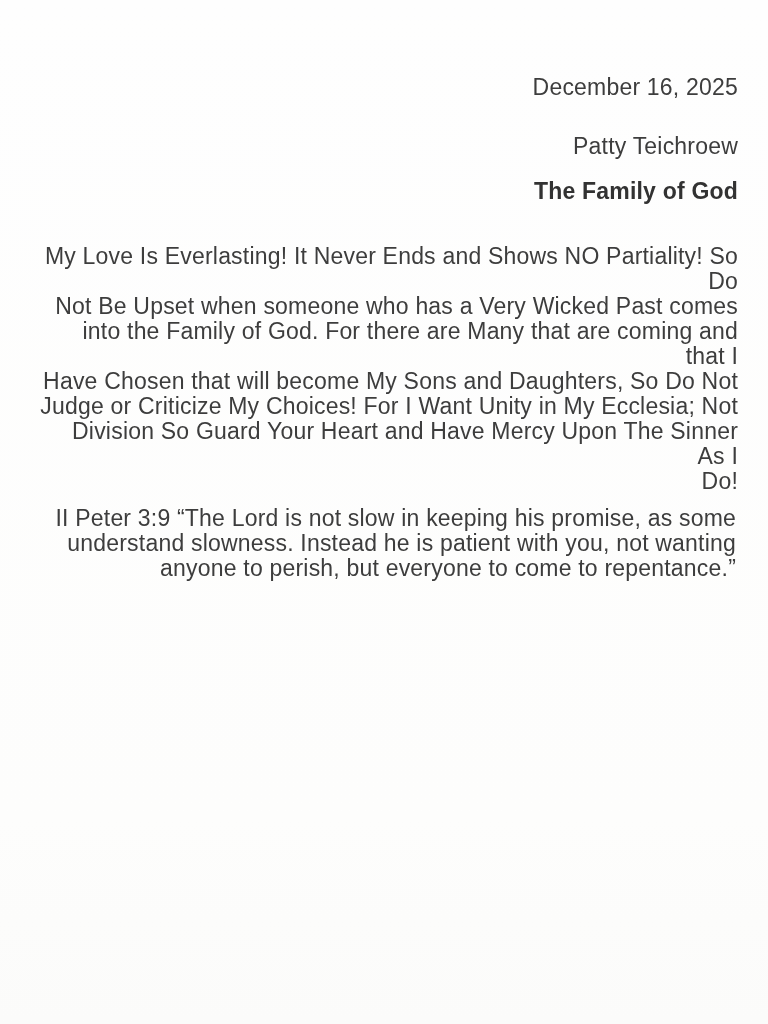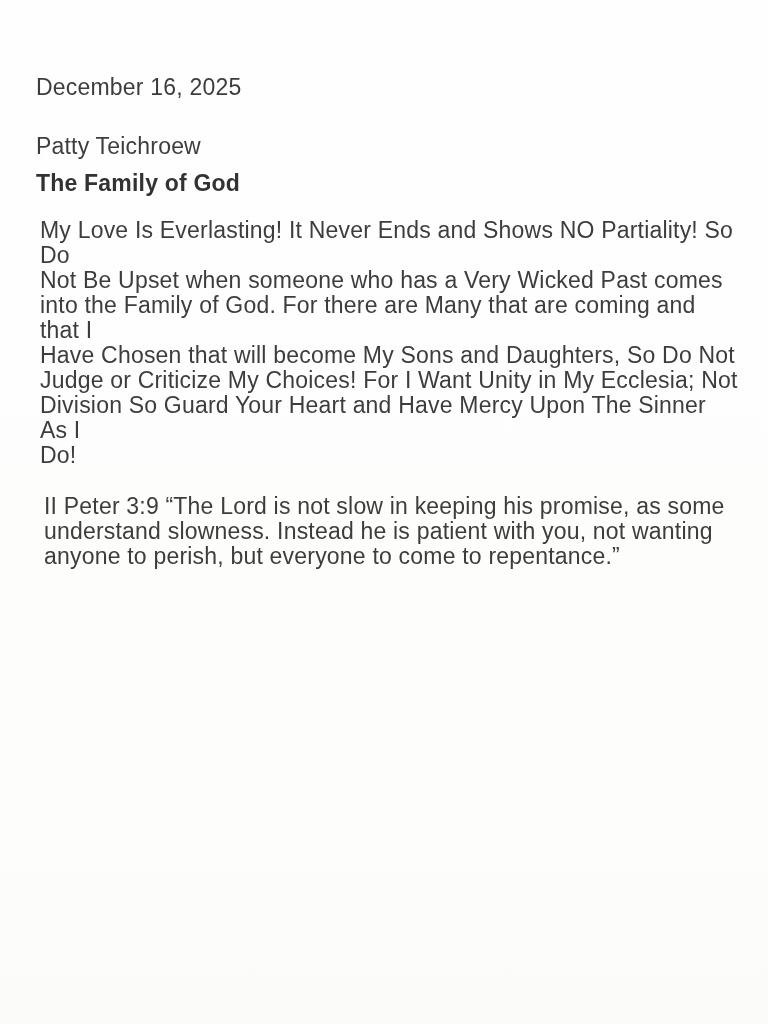--- a/index.html
+++ b/index.html
@@ -15,40 +15,41 @@
     color: #3d3d3d;
     -webkit-font-smoothing: antialiased;
   }
   .page {
     position: relative;
     width: 768px;
     height: 1024px;
     box-sizing: border-box;
     padding: 75px 30px 0 36px;
     background: linear-gradient(180deg, #fefefe 0%, #fdfdfc 80%, #fbfbfa 100%);
+    text-align: right;
   }
   .doc-text {
     font-size: 23px;
     line-height: 25px;
     letter-spacing: 0.2px;
     white-space: pre-line;
   }
   .date-line {
     margin: 0 0 34px 0;
   }
   .author-block {
-    margin: 0 0 12px 0;
+    margin: 0 0 20px 0;
   }
   .doc-title {
     font-weight: bold;
     color: #323232;
-    margin: 0 0 22px 0;
+    margin: 0 0 40px 0;
   }
   .body-paragraph {
-    margin: 0 0 26px 0;
+    margin: 0 0 12px 0;
     padding-left: 4px;
   }
   .scripture-paragraph {
     margin: 2px;
     padding-left: 6px;
   }
 </style>
 </head>
 <body>
 

